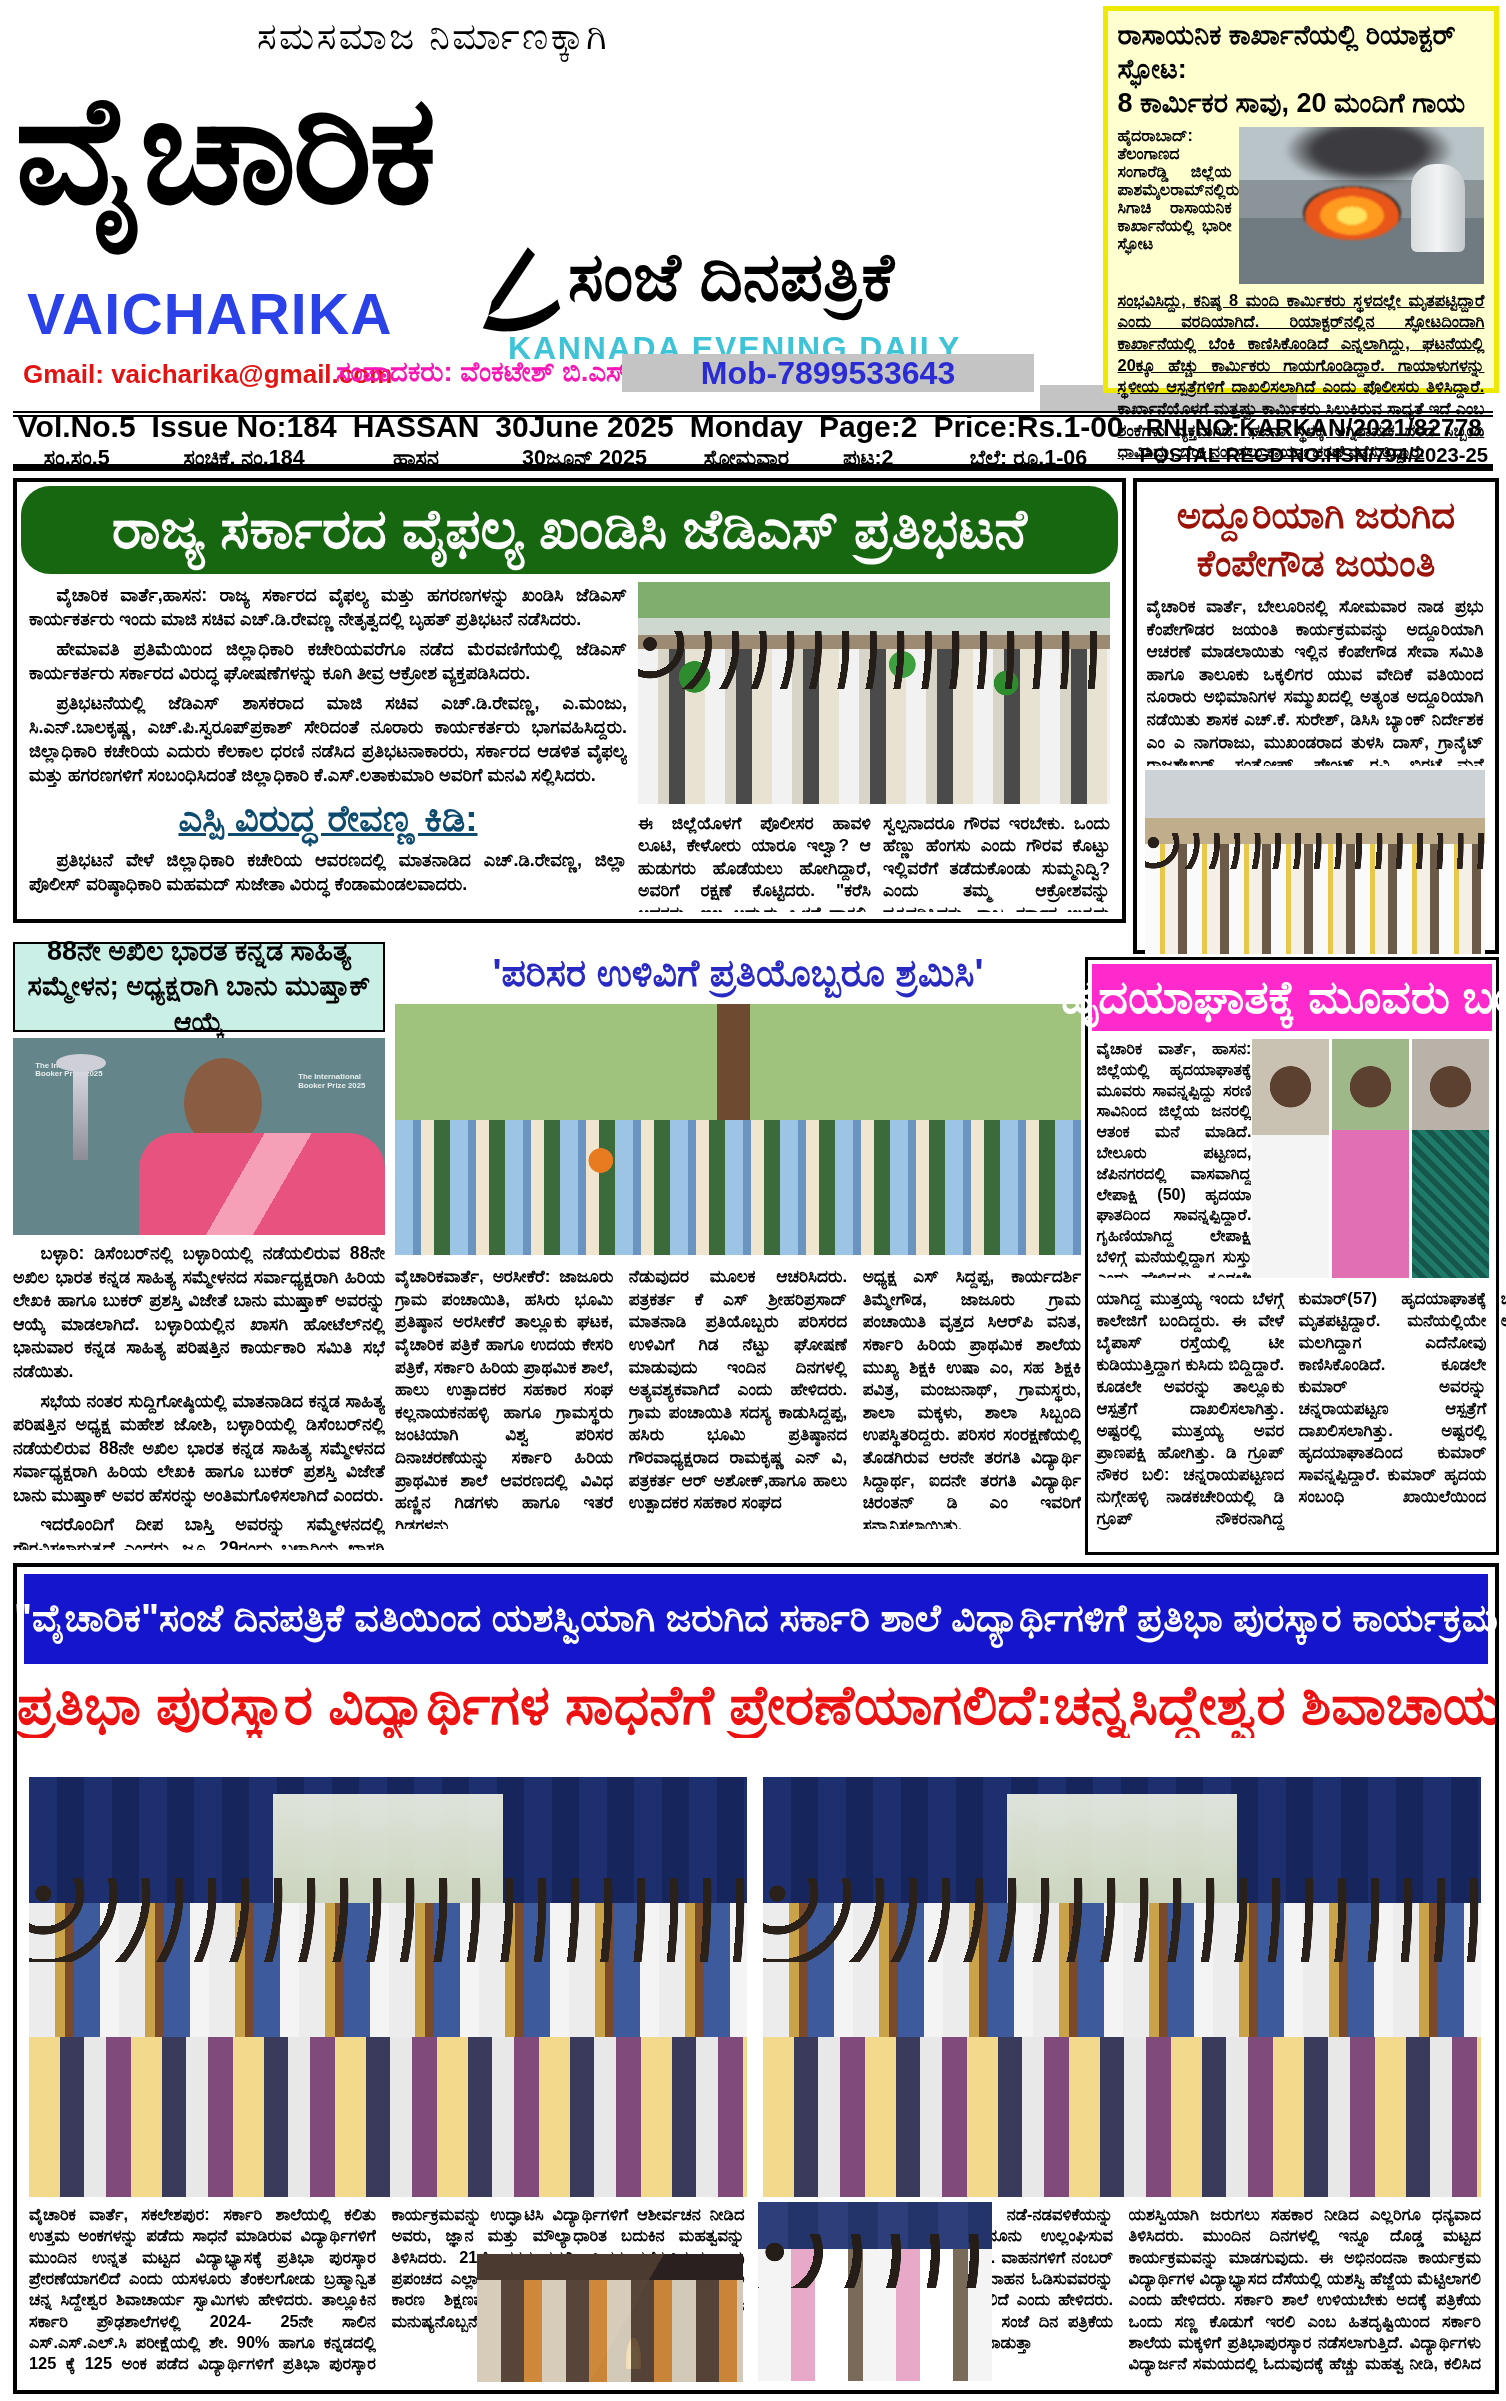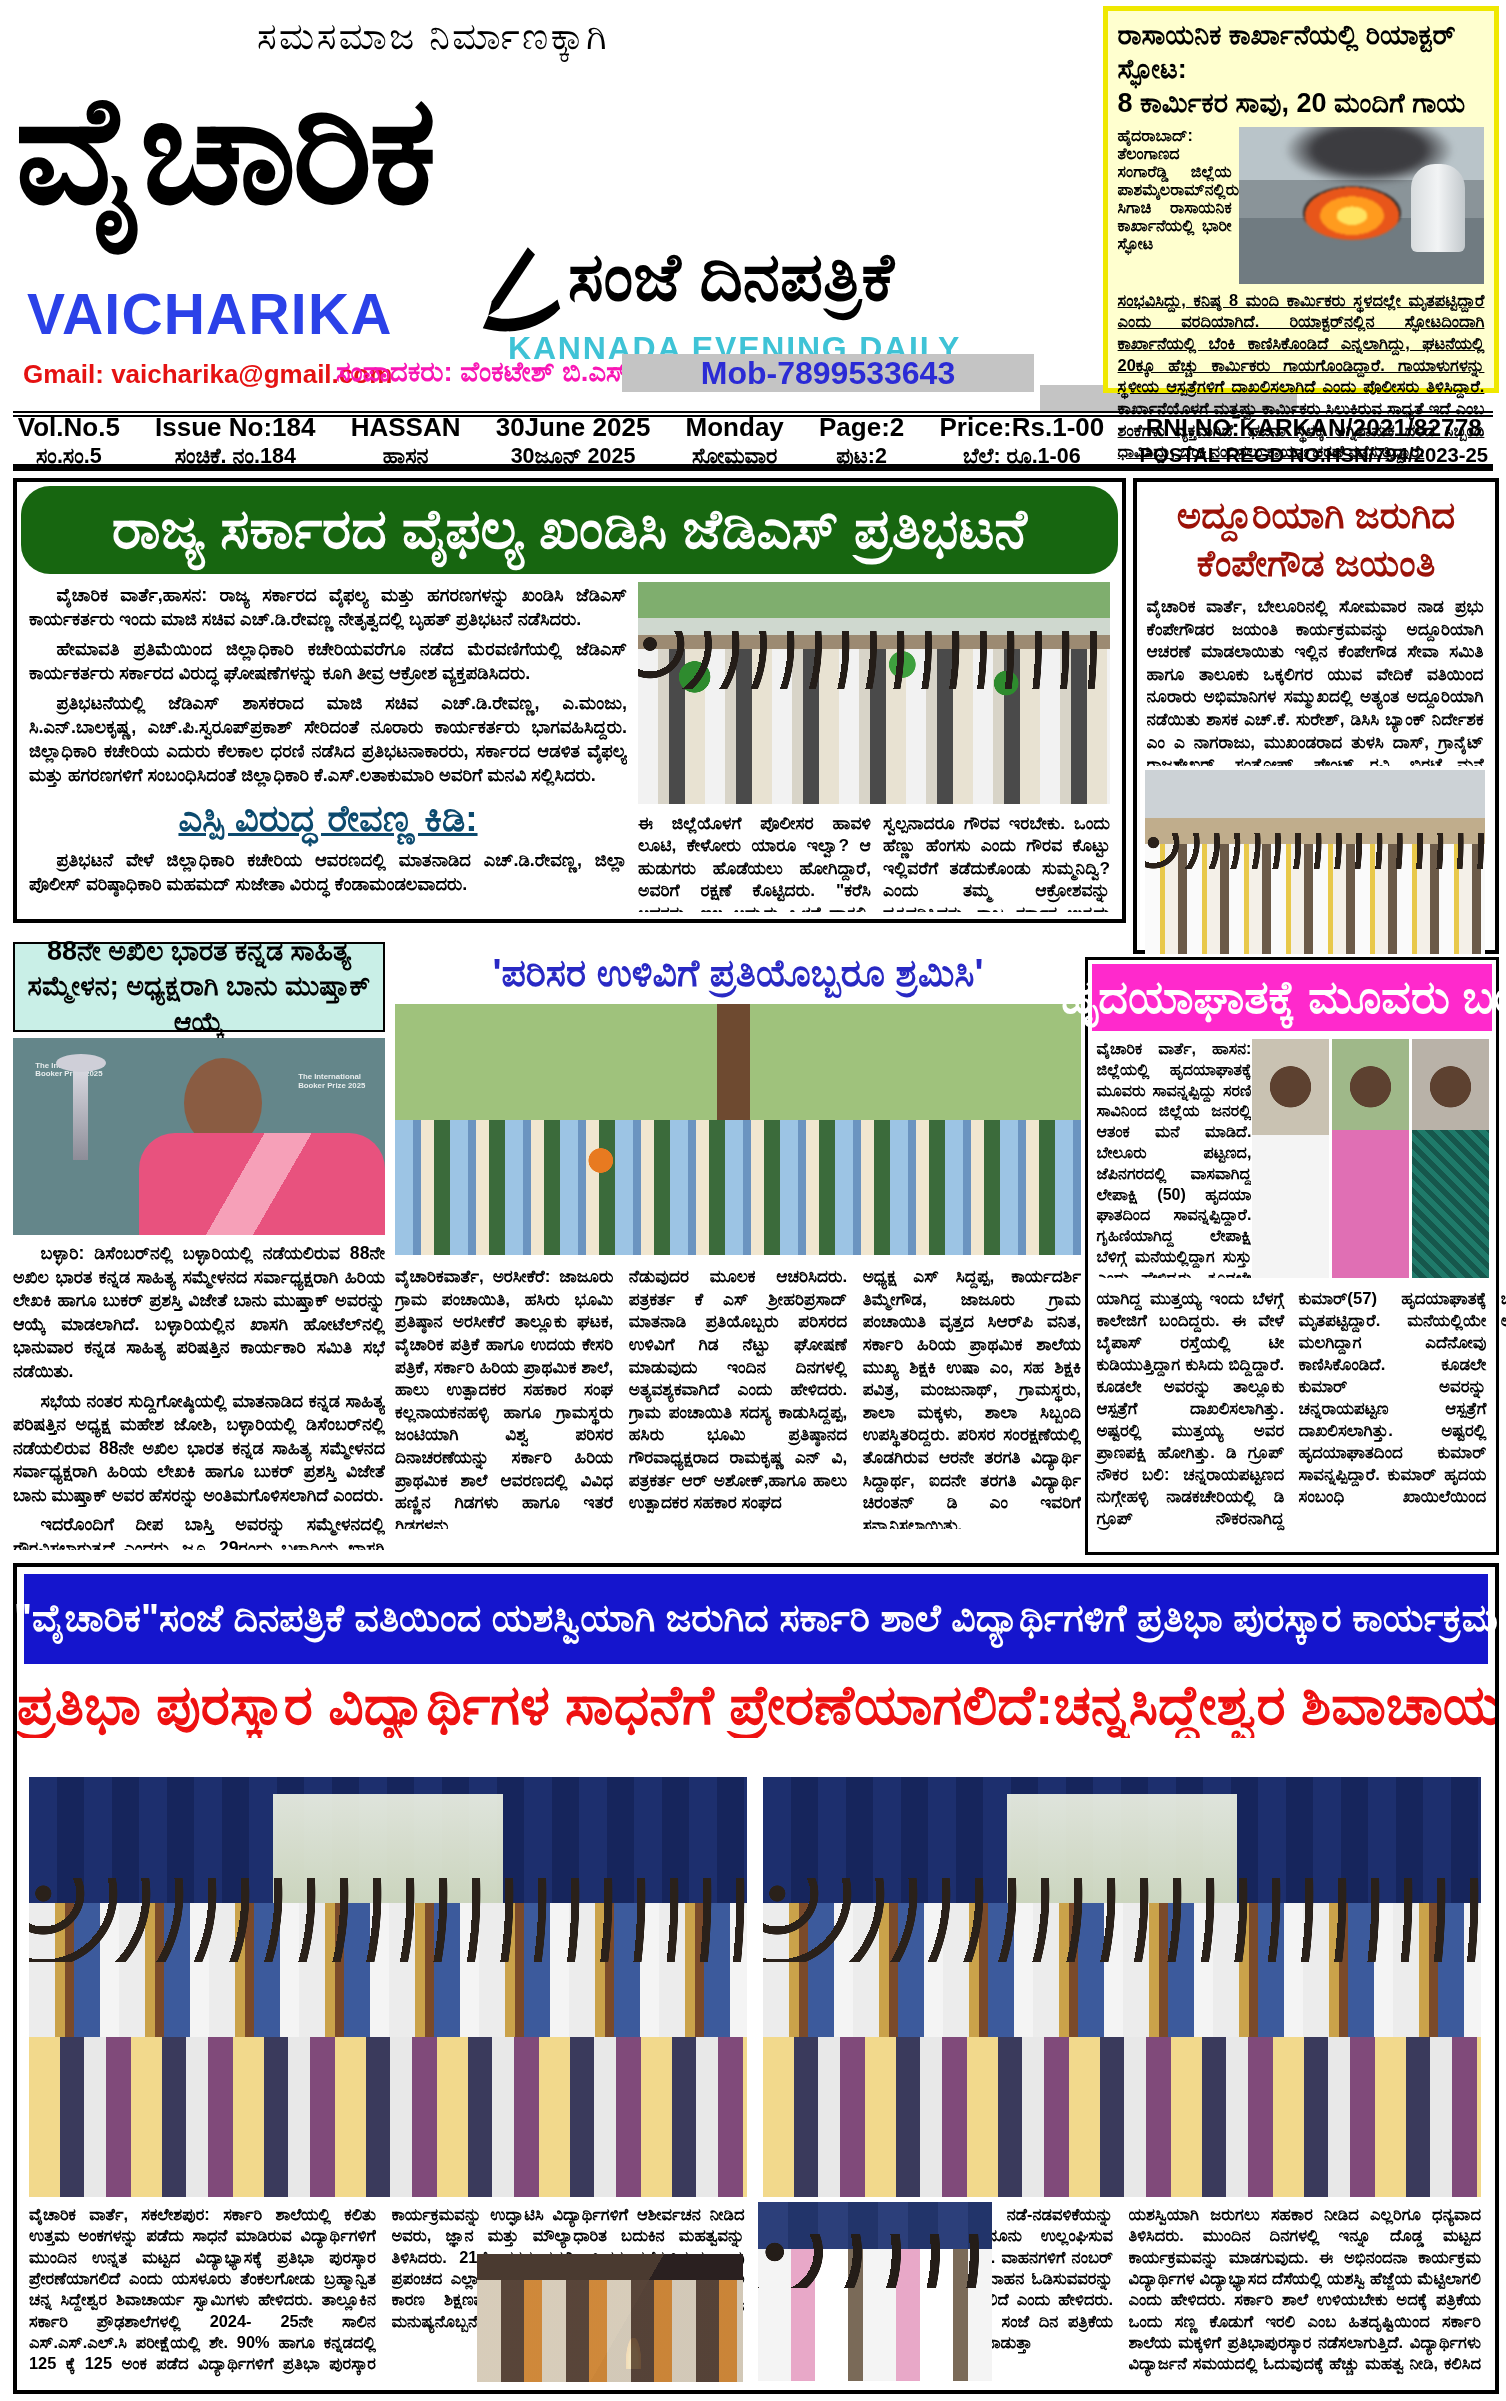--- a/index.html
+++ b/index.html
@@ -41,21 +41,21 @@
   #fire-photo .smoke{position:absolute;left:18%;top:-8%;width:70%;height:46%;
      background:radial-gradient(ellipse,#3c3c40 0 45%,rgba(60,60,64,0) 70%);filter:blur(2.4px);}
   #fire-photo .tank{position:absolute;right:8%;top:24%;width:22%;height:56%;
      background:linear-gradient(90deg,#d8dcde,#f2f4f5 50%,#c2c8cc);border-radius:24px 24px 6px 6px;}
 
   
   #dateline{left:13px;top:411px;width:1480px;height:60px;border-top:6px double #000;
             border-bottom:7.8px solid #000;box-sizing:border-box;display:flex;
             align-items:center;justify-content:space-between;padding:0 4.8px;}
   #dateline .fld{text-align:center;}
-  #dateline .en{font-size:26px;font-weight:bold;}
+  #dateline .en{font-size:30px;font-weight:bold;}
   #dateline .kn{font-size:21.5px;font-weight:bold;margin-top:1.2px;}
   #dateline .rni .en{font-size:24.5px;}
   #dateline .rni .kn{font-size:20.3px;}
 
   
   #lead{left:13px;top:478px;width:1113px;height:445px;border:4.8px solid #000;box-sizing:border-box;}
   #lead .band{margin:3.6px;height:88px;background:#176610;display:flex;align-items:center;justify-content:center;border-radius:29px;}
   #lead .band span{color:#fff;font-weight:bold;font-size:55px;white-space:nowrap;}
   #lead .colL{position:absolute;left:12px;top:102px;width:598px;height:326px;
               font-size:18px;font-weight:600;line-height:1.33;}

